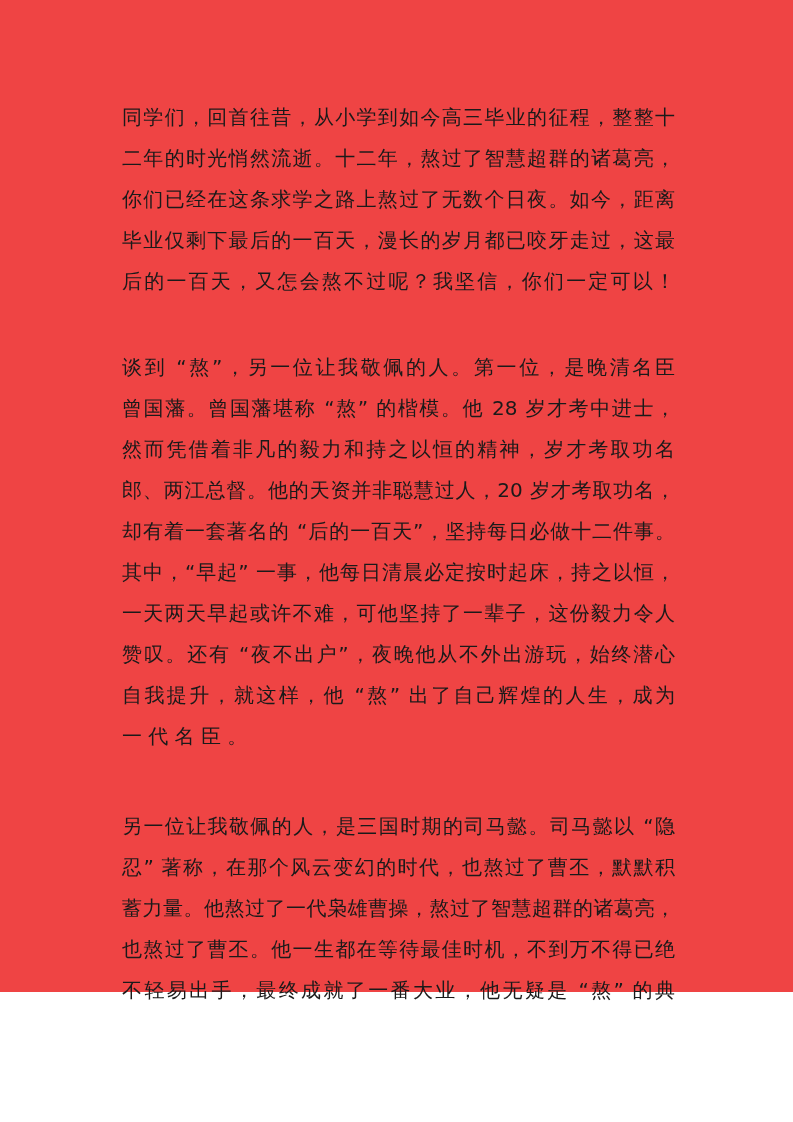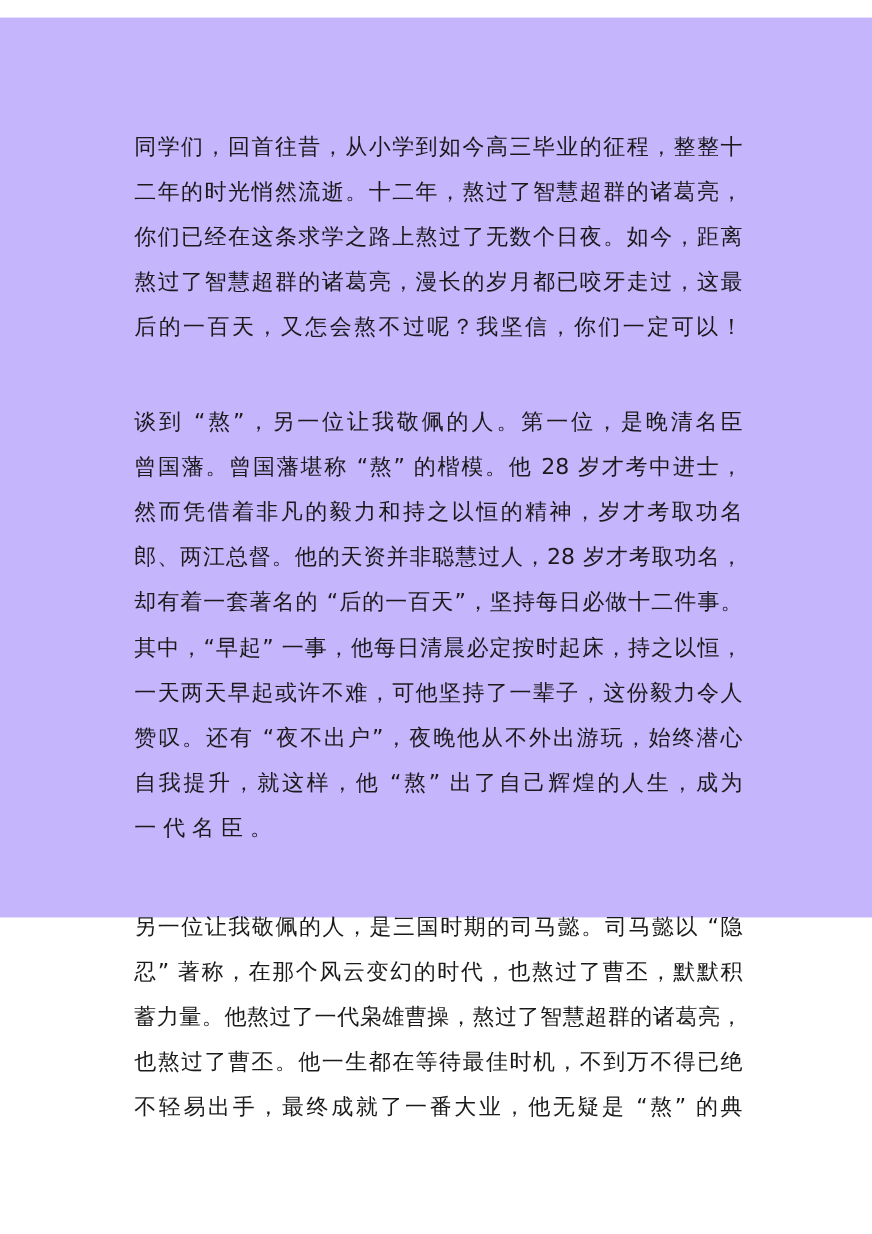--- a/index.html
+++ b/index.html
@@ -1,19 +1,19 @@
 <!DOCTYPE html>
 <html><head>
 <meta charset="utf-8">
 <style>
   html, body { margin: 0; padding: 0; background: #ffffff; }
   body { width: 793px; height: 1122px; position: relative; overflow: hidden; }
   .page {
-    position: absolute; left: 0; top: 16px; width: 793px; height: 818px;
-    background: #c4b5fd;
+    position: absolute; left: 0; top: 0; width: 793px; height: 992px;
+    background: #ef4444;
   }
   .line {
     position: absolute;
     left: 122px;
     width: 553px;
     height: 28px;
     line-height: 28px;
     font-family: "DejaVu Sans", "Liberation Sans", sans-serif;
     font-size: 20px;
     color: #1a1a1a;
@@ -31,29 +31,29 @@
 </style>
 </head>
 <body>
 
 <div class="page">
 
   <div>
     <div class="line" style="top:103px">同学们，回首往昔，从小学到如今高三毕业的征程，整整十</div>
     <div class="line" style="top:144px">二年的时光悄然流逝。十二年，熬过了智慧超群的诸葛亮，</div>
     <div class="line" style="top:185px">你们已经在这条求学之路上熬过了无数个日夜。如今，距离</div>
-    <div class="line" style="top:226px">熬过了智慧超群的诸葛亮，漫长的岁月都已咬牙走过，这最</div>
+    <div class="line" style="top:226px">毕业仅剩下最后的一百天，漫长的岁月都已咬牙走过，这最</div>
     <div class="line" style="top:267px">后的一百天，又怎会熬不过呢？我坚信，你们一定可以！</div>
   </div>
 
   <div>
     <div class="line" style="top:353px">谈到 “熬”，另一位让我敬佩的人。第一位，是晚清名臣</div>
     <div class="line" style="top:394px">曾国藩。曾国藩堪称 “熬” 的楷模。他 28 岁才考中进士，</div>
     <div class="line" style="top:435px">然而凭借着非凡的毅力和持之以恒的精神，岁才考取功名</div>
-    <div class="line" style="top:476px">郎、两江总督。他的天资并非聪慧过人，28 岁才考取功名，</div>
+    <div class="line" style="top:476px">郎、两江总督。他的天资并非聪慧过人，20 岁才考取功名，</div>
     <div class="line" style="top:517px">却有着一套著名的 “后的一百天”，坚持每日必做十二件事。</div>
     <div class="line" style="top:558px">其中，“早起” 一事，他每日清晨必定按时起床，持之以恒，</div>
     <div class="line" style="top:599px">一天两天早起或许不难，可他坚持了一辈子，这份毅力令人</div>
     <div class="line" style="top:640px">赞叹。还有 “夜不出户”，夜晚他从不外出游玩，始终潜心</div>
     <div class="line" style="top:681px">自我提升，就这样，他 “熬” 出了自己辉煌的人生，成为</div>
     <div class="line last" style="top:722px">一代名臣。</div>
   </div>
 
   <div>
     <div class="line" style="top:812px">另一位让我敬佩的人，是三国时期的司马懿。司马懿以 “隐</div>

